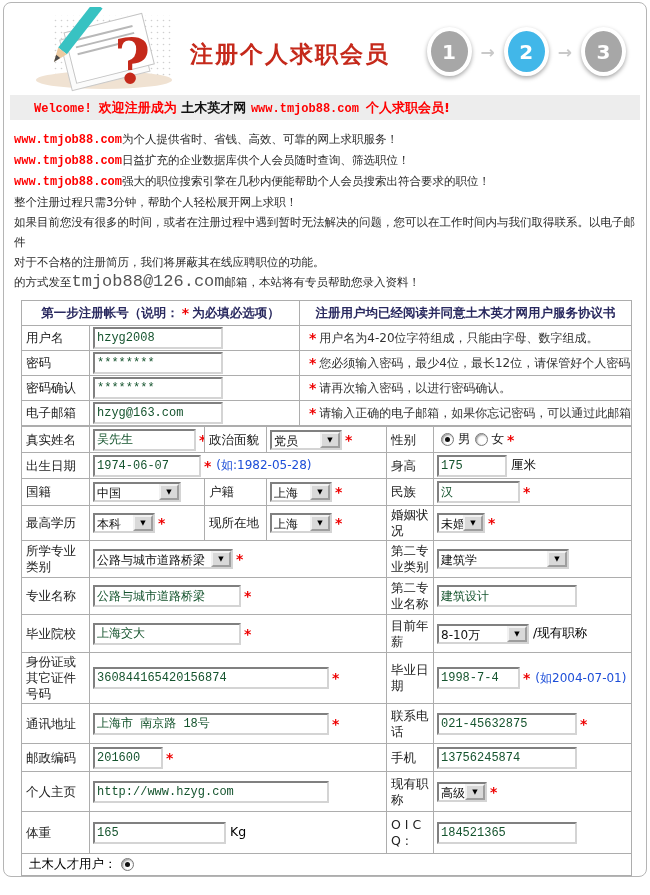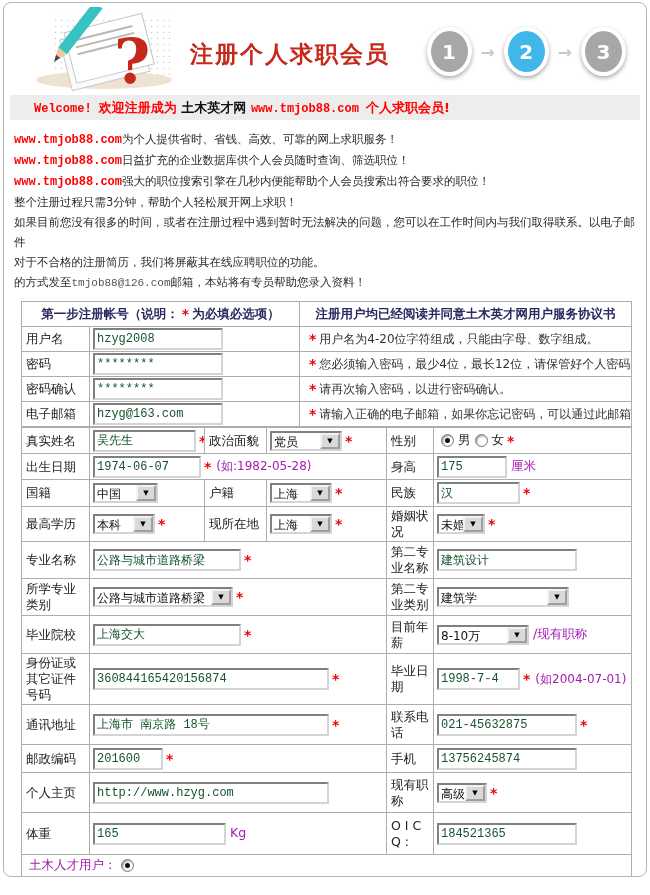--- a/index.html
+++ b/index.html
@@ -18,40 +18,40 @@
   .step-arrow{color:#c9c9c9;font-size:17px;font-weight:bold;}
 
   
   .welcome{margin:0 6px;background:#ededed;height:25px;line-height:25px;padding-left:24px;font-size:13px;font-weight:bold;white-space:nowrap;overflow:hidden;}
 
   
   .intro{margin:9px 0 0 10px;font-size:11.5px;color:#2b2b2b;line-height:20px;}
   .seg-url{color:#f00;font-family:"Liberation Mono","DejaVu Sans Mono",monospace;font-weight:bold;font-size:12px;}
   .seg-dk{color:#111;}
   .seg-tx{color:#2b2b2b;}
-  .seg-mg{color:#555;font-family:"Liberation Mono","DejaVu Sans Mono",monospace;font-size:11px;}
+  .seg-mg{color:#555;font-family:"Liberation Mono","DejaVu Sans Mono",monospace;font-size:17px;}
   .welcome .seg-tx{color:#f00;}
 
   
   table{border-collapse:collapse;table-layout:fixed;width:610px;margin-left:17px;}
   td{border:1px solid #adadad;padding:1px 2px;vertical-align:middle;font-size:12.5px;color:#222;overflow:hidden;}
   .acct{margin-top:8px;}
   .acct-hd td{height:22px;text-align:center;font-weight:bold;color:#29295f;font-size:12.5px;}
   td.lbl{padding-left:4px;line-height:16px;}
   td.fld{padding-left:3px;white-space:nowrap;}
   .note-cell{font-size:12px;color:#333;padding-left:6px;white-space:nowrap;}
 
   .tin{height:16px;border:2px inset #d4d4d4;background:#fff;font-family:"Liberation Mono","DejaVu Sans Mono",monospace;
        font-size:12px;color:#14532d;padding:1px 2px;vertical-align:middle;box-sizing:content-box;}
   .tsel{display:inline-flex;height:20px;border:2px inset #d4d4d4;background:#fff;vertical-align:middle;box-sizing:border-box;align-items:stretch;}
   .tsel .sv{flex:1;font-size:12px;color:#111;padding:1px 2px 0;white-space:nowrap;overflow:hidden;}
   .tsel .sb{width:16px;background:#d9d9d9;border:2px outset #f2f2f2;display:flex;align-items:center;justify-content:center;font-size:7px;color:#000;}
   .star{color:#ee0000;font-weight:bold;font-size:14px;margin:0 3px;vertical-align:middle;}
-  .unit{font-size:12.5px;color:#a21caf;margin-left:4px;}
-  .fnote{font-size:12px;color:#a21caf;margin-left:2px;}
+  .unit{font-size:12.5px;color:#000000;margin-left:4px;}
+  .fnote{font-size:12px;color:#1d4ed8;margin-left:2px;}
   .radio{display:inline-block;width:11px;height:11px;border-radius:50%;border:1px solid #777;background:#fff;
          box-shadow:inset 1px 1px 2px rgba(0,0,0,.45);vertical-align:middle;position:relative;margin:0 4px;}
   .radio.on::after{content:'';position:absolute;left:3px;top:3px;width:5px;height:5px;border-radius:50%;background:#111;}
   .rlabel{font-size:12.5px;vertical-align:middle;}
 </style>
 </head>
 <body>
 
 <div class="page">
 
@@ -158,21 +158,21 @@
           <td class="fld"><span><span class="radio on"></span><span class="rlabel">男</span></span><span><span class="radio"></span><span class="rlabel">女</span></span><span class="star">*</span></td>
         </tr>
         <tr style="height: 26px;">
           <td class="lbl">出生日期</td>
           <td class="fld" colspan="3"><input class="tin" readonly="" value="1974-06-07" style="width: 100px;"><span class="star">*</span><span class="fnote">(如:1982-05-28)</span></td>
           <td class="lbl">身高</td>
           <td class="fld"><input class="tin" readonly="" value="175" style="width: 62px;"><span class="unit">厘米</span></td>
         </tr>
         <tr style="height: 27px;">
           <td class="lbl">国籍</td>
-          <td class="fld"><span class="tsel" style="width: 65px;">
+          <td class="fld"><span class="tsel" style="width: 88px;">
               <span class="sv">中国</span>
               <span class="sb">▼</span>
             </span></td>
           <td class="lbl">户籍</td>
           <td class="fld"><span class="tsel" style="width: 62px;">
               <span class="sv">上海</span>
               <span class="sb">▼</span>
             </span><span class="star">*</span></td>
           <td class="lbl">民族</td>
           <td class="fld"><input class="tin" readonly="" value="汉" style="width: 75px;"><span class="star">*</span></td>
@@ -186,38 +186,38 @@
           <td class="lbl">现所在地</td>
           <td class="fld"><span class="tsel" style="width: 62px;">
               <span class="sv">上海</span>
               <span class="sb">▼</span>
             </span><span class="star">*</span></td>
           <td class="lbl">婚姻状况</td>
           <td class="fld"><span class="tsel" style="width: 48px;">
               <span class="sv">未婚</span>
               <span class="sb">▼</span>
             </span><span class="star">*</span></td>
+        </tr>
+        <tr style="height: 37px;">
+          <td class="lbl">所学专业类别</td>
+          <td class="fld" colspan="3"><span class="tsel" style="width: 140px;">
+              <span class="sv">公路与城市道路桥梁</span>
+              <span class="sb">▼</span>
+            </span><span class="star">*</span></td>
+          <td class="lbl">第二专业类别</td>
+          <td class="fld"><span class="tsel" style="width: 132px;">
+              <span class="sv">建筑学</span>
+              <span class="sb">▼</span>
+            </span></td>
         </tr>
         <tr style="height: 37px;">
           <td class="lbl">专业名称</td>
           <td class="fld" colspan="3"><input class="tin" readonly="" value="公路与城市道路桥梁" style="width: 140px;"><span class="star">*</span></td>
           <td class="lbl">第二专业名称</td>
           <td class="fld"><input class="tin" readonly="" value="建筑设计" style="width: 132px;"></td>
-        </tr>
-        <tr style="height: 37px;">
-          <td class="lbl">所学专业类别</td>
-          <td class="fld" colspan="3"><span class="tsel" style="width: 140px;">
-              <span class="sv">公路与城市道路桥梁</span>
-              <span class="sb">▼</span>
-            </span><span class="star">*</span></td>
-          <td class="lbl">第二专业类别</td>
-          <td class="fld"><span class="tsel" style="width: 132px;">
-              <span class="sv">建筑学</span>
-              <span class="sb">▼</span>
-            </span></td>
         </tr>
         <tr style="height: 38px;">
           <td class="lbl">毕业院校</td>
           <td class="fld" colspan="3"><input class="tin" readonly="" value="上海交大" style="width: 140px;"><span class="star">*</span></td>
           <td class="lbl">目前年薪</td>
           <td class="fld"><span class="tsel" style="width: 92px;">
               <span class="sv">8-10万</span>
               <span class="sb">▼</span>
             </span><span class="unit">/现有职称</span></td>
         </tr>

